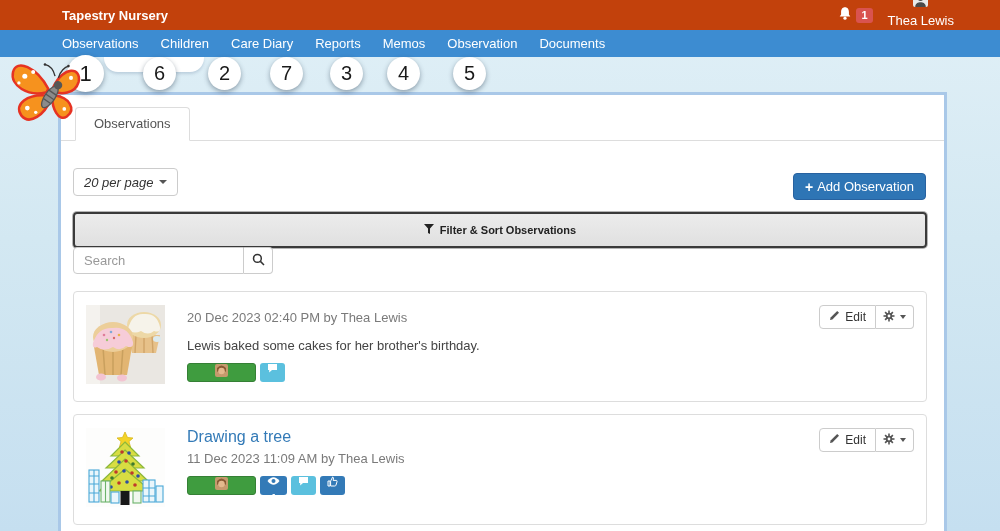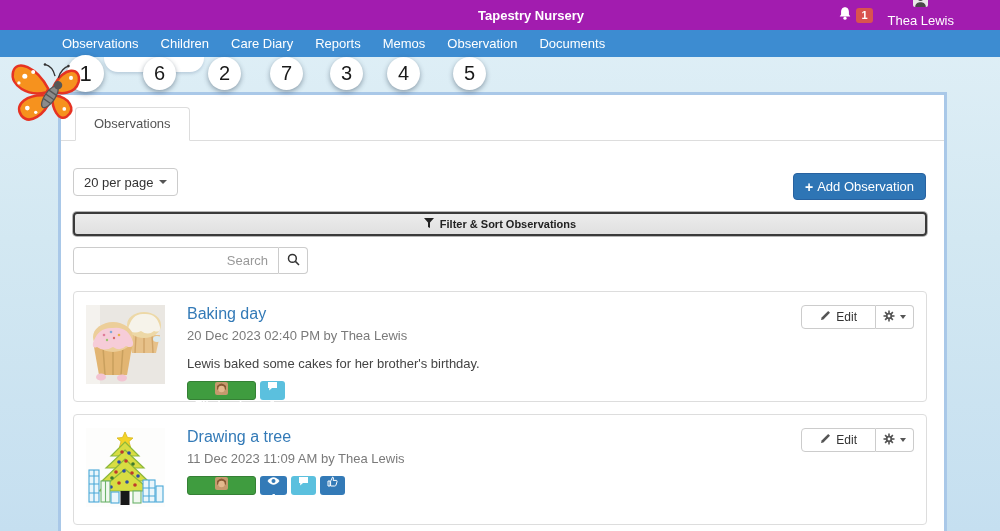--- a/index.html
+++ b/index.html
@@ -4,21 +4,21 @@
 <style>
   * { margin:0; padding:0; box-sizing:border-box; }
   html,body { width:1000px; height:531px; overflow:hidden; }
   body {
     font-family:"Liberation Sans", sans-serif;
     background:linear-gradient(180deg,#e1f0f7 0%,#d3e8f2 45%,#c5dff0 100%);
     position:relative;
   }
 
   
-  .topbar { position:absolute; left:0; top:0; width:1000px; height:30px; background:#a21caf; display:flex; align-items:center;justify-content:center; }
+  .topbar { position:absolute; left:0; top:0; width:1000px; height:30px; background:#c2410c; display:flex; align-items:center; }
   .brand { margin-left:62px; color:#fff; font-size:13px; font-weight:bold; cursor:pointer; }
   .topbar-right { position:absolute; right:46px; top:0; height:30px; display:flex; align-items:center; gap:7px; }
   .notif { display:flex; align-items:center; gap:4px; cursor:pointer; }
   .notif-badge { background:#d9534f; color:#fff; font-size:11px; font-weight:bold; border-radius:3px; padding:1px 5px; line-height:13px; }
   .user-menu { display:flex; align-items:center; gap:6px; color:#fff; font-size:13px; cursor:pointer; margin-left:8px;flex-direction:column; }
   .avatar-box { width:15px; height:15px; background:#e9e9e9; border-radius:2px; display:flex; align-items:flex-end; justify-content:center; overflow:hidden; }
   .caret { width:0; height:0; border-left:4px solid transparent; border-right:4px solid transparent; border-top:4px solid #fff; margin-left:2px; }
 
   
   .navbar { position:absolute; left:0; top:30px; width:1000px; height:27px; background:#3d8cd1; display:flex; align-items:center; padding-left:51px; }
@@ -29,30 +29,30 @@
   .marker { position:absolute; top:57px; width:33px; height:33px; background:#fff; border-radius:50%; box-shadow:0 2px 5px rgba(40,60,80,.45); text-align:center; line-height:33px; font-size:20px; color:#1a1a1a; z-index:6; }
   .marker.m0 { top:55px; width:37px; height:37px; line-height:37px; font-size:22px; }
   .butterfly { position:absolute; left:8px; top:54px; z-index:7; }
 
   
   .panel { position:absolute; left:58px; top:92px; width:889px; height:439px; background:#fff; border:3px solid #a9c8e8; border-bottom:none; z-index:2; }
 
   .tab { position:absolute; left:14px; top:12px; height:34px; padding:0 18px; background:#fff; border:1px solid #ddd; border-bottom:1px solid #fff; border-radius:4px 4px 0 0; font-size:13px; color:#555; line-height:32px; z-index:3; cursor:pointer; }
   .tab-divider { position:absolute; left:0; right:0; top:45px; height:1px; background:#ddd; z-index:1; }
 
-  .perpage { position:absolute; left:12px; top:73px; height:28px; background:#fff; border:1px solid #ccc; border-radius:4px; font-size:13px; color:#333; padding:0 10px; display:flex; align-items:center; gap:6px; cursor:pointer; }
+  .perpage { position:absolute; left:12px; top:73px; height:28px; background:#fff; border:1px solid #ccc; border-radius:4px; font-size:13px; color:#333; padding:0 10px; display:flex; align-items:center; gap:6px; cursor:pointer;font-style:italic; }
   .perpage .caret-dark { width:0; height:0; border-left:4px solid transparent; border-right:4px solid transparent; border-top:4px solid #555; }
 
   .add-btn { position:absolute; right:18px; top:78px; height:27px; background:#2e75b5; border:1px solid #2862a0; border-radius:4px; color:#fff; font-size:13px; padding:0 11px; display:flex; align-items:center; gap:4px; cursor:pointer; }
   .add-btn .plus { font-weight:bold; font-size:14px; }
 
-  .filter-bar { position:absolute; left:12px; right:17px; top:117px; height:24px; background:linear-gradient(#ececec,#e0e0e0); border:2px solid #3a3a3a; box-shadow:0 0 0 1px #b5b5b5; border-radius:4px; display:flex; align-items:center; justify-content:center; gap:6px; font-size:11px; font-weight:bold; color:#222; cursor:pointer; }
+  .filter-bar { position:absolute; left:12px; right:17px; top:117px; height:36px; background:linear-gradient(#ececec,#e0e0e0); border:2px solid #3a3a3a; box-shadow:0 0 0 1px #b5b5b5; border-radius:4px; display:flex; align-items:center; justify-content:center; gap:6px; font-size:11px; font-weight:bold; color:#222; cursor:pointer; }
 
   .search-group { position:absolute; left:12px; top:152px; display:flex; }
-  .search-input { width:206px; height:27px; border:1px solid #ccc; border-radius:4px 0 0 4px; padding:0 10px; font-size:13px; color:#333; font-family:"Liberation Sans",sans-serif; outline:none;text-align:right; }
+  .search-input { width:171px; height:27px; border:1px solid #ccc; border-radius:4px 0 0 4px; padding:0 10px; font-size:13px; color:#333; font-family:"Liberation Sans",sans-serif; outline:none; }
   .search-input::placeholder { color:#999; }
   .search-btn { width:29px; height:27px; background:#fff; border:1px solid #ccc; border-left:none; border-radius:0 4px 4px 0; display:flex; align-items:center; justify-content:center; cursor:pointer; }
 
   
   .card { position:absolute; left:12px; right:17px; height:111px; background:#fff; border:1px solid #ddd; border-radius:4px; padding:13px 12px; display:flex; }
   .card.c0 { top:196px; }
   .card.c1 { top:319px; }
   .thumb { width:79px; height:79px; flex:0 0 79px; cursor:pointer; }
   .card-mid { flex:1; margin-left:22px; }
   .card-title { font-size:16px; color:#337ab7; cursor:pointer; }
@@ -61,21 +61,21 @@
   .badges { margin-top:10px; display:flex; gap:4px; }
   .badge { height:19px; border-radius:3px; color:#fff; font-size:11px; font-weight:bold; display:inline-flex; align-items:center; gap:4px; padding:0 7px;flex-direction:column; }
   .badge.child { background:#3f9c3f; border:1px solid #358035; cursor:pointer; }
   .badge.views { background:#337ab7; }
   .badge.comments { background:#5bc0de; }
   .badge.likes { background:#337ab7; }
   .mini-avatar { width:13px; height:13px; border-radius:2px; overflow:hidden; flex:0 0 13px; }
 
   .card-actions { display:flex; align-items:flex-start; }
   .btn-group { display:flex; }
-  .action-btn { height:24px; background:#fff; border:1px solid #ccc; font-size:12px; color:#333; display:flex; align-items:center; gap:5px; padding:0 18px; cursor:pointer; }
+  .action-btn { height:24px; background:#fff; border:1px solid #ccc; font-size:12px; color:#333; display:flex; align-items:center; gap:5px; padding:0 9px; cursor:pointer; }
   .action-btn.edit { border-radius:4px 0 0 4px; }
   .action-btn.gear { border-radius:0 4px 4px 0; border-left:none; padding:0 7px; }
   .caret-sm { width:0; height:0; border-left:3.5px solid transparent; border-right:3.5px solid transparent; border-top:4px solid #555; }
 </style>
 </head>
 <body>
 
 <div class="topbar">
   <span class="brand">Tapestry Nursery</span>
   <div class="topbar-right">
@@ -213,21 +213,20 @@
             <ellipse cx="36" cy="73" rx="5" ry="3.4" fill="#f3c4d2"></ellipse>
            <circle cx="18" cy="30" r="1.3" fill="#e07d9a"></circle>
             <circle cx="25" cy="27" r="1.3" fill="#7fa8d8"></circle>
             <circle cx="33" cy="30" r="1.3" fill="#e8b24c"></circle>
             <circle cx="28" cy="33" r="1.2" fill="#d86a6a"></circle>
             <circle cx="21" cy="35" r="1.2" fill="#9ac56f"></circle>
           </g>
       </svg>
     </div>
     <div class="card-mid">
-      <div class="card-title">Baking day</div>
       <div class="card-meta">20 Dec 2023 02:40 PM by Thea Lewis</div>
       <div class="card-body">Lewis baked some cakes for her brother's birthday.</div>
       <div class="badges">
         <span class="badge child">
           <span class="mini-avatar">
             <svg width="13" height="13" viewBox="0 0 13 13">
                 <rect width="13" height="13" fill="#c59a6d"></rect>
                 <path d="M2 4 Q6.5 -1 11 4 L11 8 Q6.5 3 2 8 Z" fill="#8a5a33"></path>
                 <circle cx="6.5" cy="7" r="3.2" fill="#e3b98d"></circle>
               </svg>

